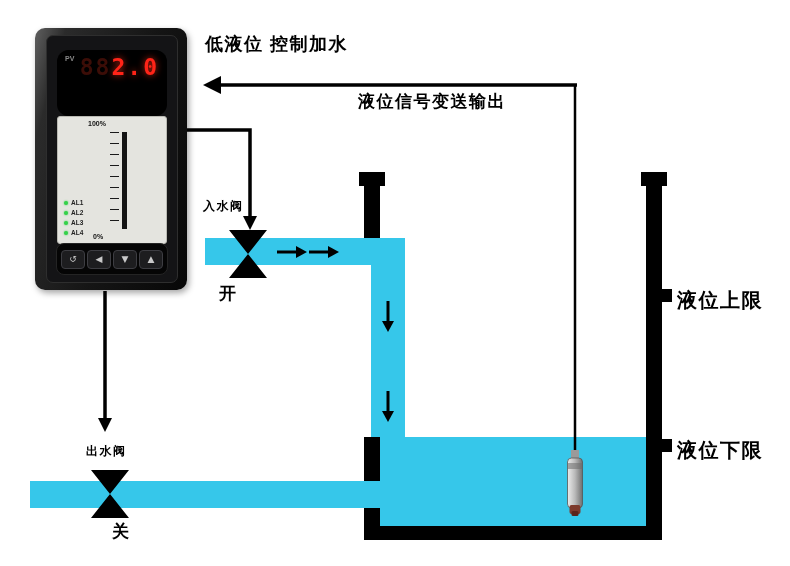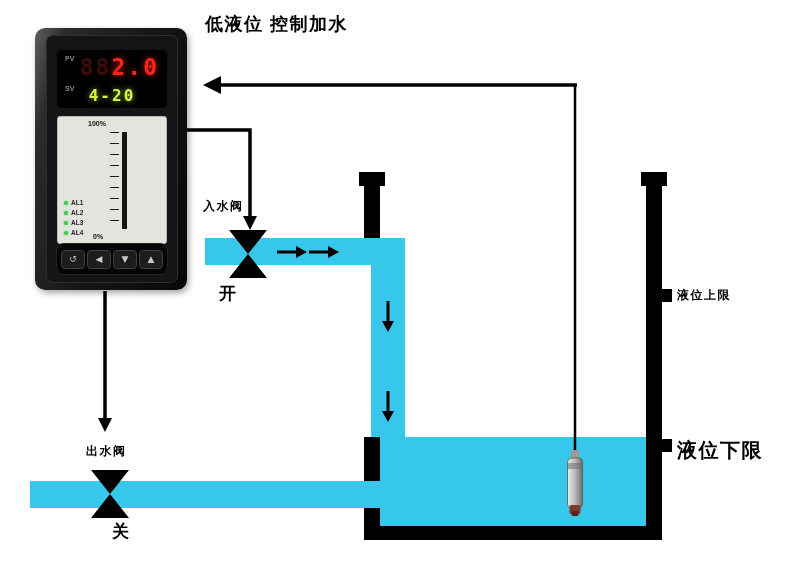--- a/index.html
+++ b/index.html
@@ -2,37 +2,37 @@
 <html><head>
 <meta charset="utf-8">
 <style>
   html,body{margin:0;padding:0;background:#fff;}
   .canvas{position:relative;width:790px;height:566px;background:#ffffff;overflow:hidden;
           font-family:"Liberation Sans","DejaVu Sans",sans-serif;}
   .overlay{position:absolute;left:0;top:0;width:790px;height:566px;}
 
   
   .lbl{position:absolute;color:#000;font-weight:700;white-space:nowrap;letter-spacing:1.5px;}
-  .lbl-title{left:205px;top:12px;font-size:18px;}
+  .lbl-title{left:205px;top:32px;font-size:18px;}
   .lbl-signal{left:358px;top:90px;font-size:17px;}
   .lbl-inlet{left:203px;top:198px;font-size:12px;}
   .lbl-inlet-state{left:219px;top:282px;font-size:17px;font-weight:600;}
   .lbl-outlet{left:86px;top:443px;font-size:12px;}
   .lbl-outlet-state{left:112px;top:520px;font-size:17px;font-weight:600;}
-  .lbl-high{left:677px;top:287px;font-size:12px;}
+  .lbl-high{left:677px;top:287px;font-size:20px;}
   .lbl-low{left:677px;top:437px;font-size:20px;}
 
   
   .meter{position:absolute;left:35px;top:28px;width:152px;height:262px;border-radius:10px;
          background:linear-gradient(105deg,#5f5f5f 0%,#2b2b2b 14%,#151515 55%,#070707 100%);
          box-shadow:2px 3px 6px rgba(0,0,0,.35);}
   .meter-face{position:absolute;left:11px;right:9px;top:7px;bottom:7px;background:#141416;
          border-radius:7px;border:1px solid #2e2e2e;}
-  .display{position:absolute;left:10px;right:10px;top:14px;height:58px;background:#000;
-         border-radius:5px;padding:4px 8px 2px;box-sizing:border-box;
+  .display{position:absolute;left:10px;right:10px;top:14px;height:66px;background:#000;
+         border-radius:12px;padding:4px 8px 2px;box-sizing:border-box;
          box-shadow:inset 0 0 6px rgba(0,0,0,.9);}
   .pv-row{position:relative;display:flex;align-items:baseline;justify-content:flex-end;height:30px;}
   .tiny-label{position:absolute;left:0;top:1px;font-size:7px;color:#8a8a8a;font-weight:700;}
   .digits{font-family:"DejaVu Sans Mono",monospace;font-weight:700;letter-spacing:2px;}
   .pv-ghost{color:#3c0d07;font-size:23px;}
   .pv-val{color:#ff2418;font-size:23px;text-shadow:0 0 7px rgba(255,45,20,.8);}
   .sv-row{position:relative;display:flex;align-items:center;justify-content:center;height:22px;}
   .sv-val{color:#d4f63c;font-size:16px;text-shadow:0 0 6px rgba(200,255,60,.7);}
 
   .panel{position:absolute;left:10px;right:10px;top:80px;height:126px;background:#e4e4df;
@@ -117,24 +117,20 @@
   </svg>
 
   <div class="meter">
     <div class="meter-face">
       <div class="display">
         <div class="pv-row">
           <span class="tiny-label">PV</span>
           <span class="digits pv-ghost">88</span>
           <span class="digits pv-val">2.0</span>
         </div>
-        <div class="sv-row">
-          <span class="tiny-label">SV</span>
-          <span class="digits sv-val">4-20</span>
-        </div>
       </div>
 
       <div class="panel">
         <div class="scale-top">100%</div>
         <div class="ticks"></div>
         <div class="bar"></div>
         <div class="scale-bottom">0%</div>
         <div class="alarms">
           <div class="al">
             <span class="al-dot"></span>
@@ -158,20 +154,21 @@
       <div class="btnrow">
         <button class="mbtn">↺</button>
         <button class="mbtn">◀</button>
         <button class="mbtn">▼</button>
         <button class="mbtn">▲</button>
       </div>
     </div>
   </div>
 
   <div class="lbl lbl-title">低液位 控制加水</div>
+  <div class="lbl lbl-signal">液位信号变送输出</div>
   <div class="lbl lbl-inlet">入水阀</div>
   <div class="lbl lbl-inlet-state">开</div>
   <div class="lbl lbl-outlet">出水阀</div>
   <div class="lbl lbl-outlet-state">关</div>
   <div class="lbl lbl-high">液位上限</div>
   <div class="lbl lbl-low">液位下限</div>
 
 </div>
 
 </body></html>

